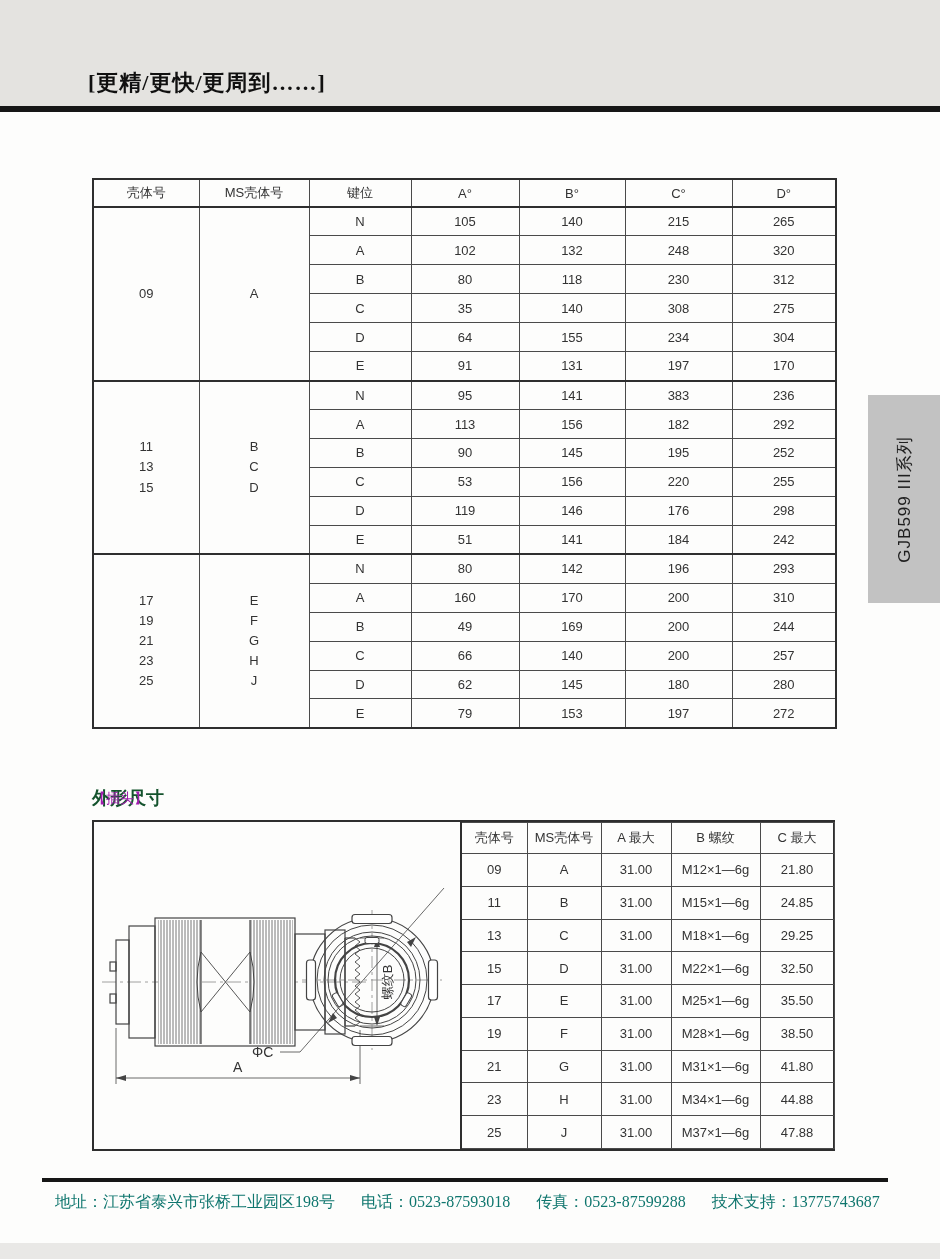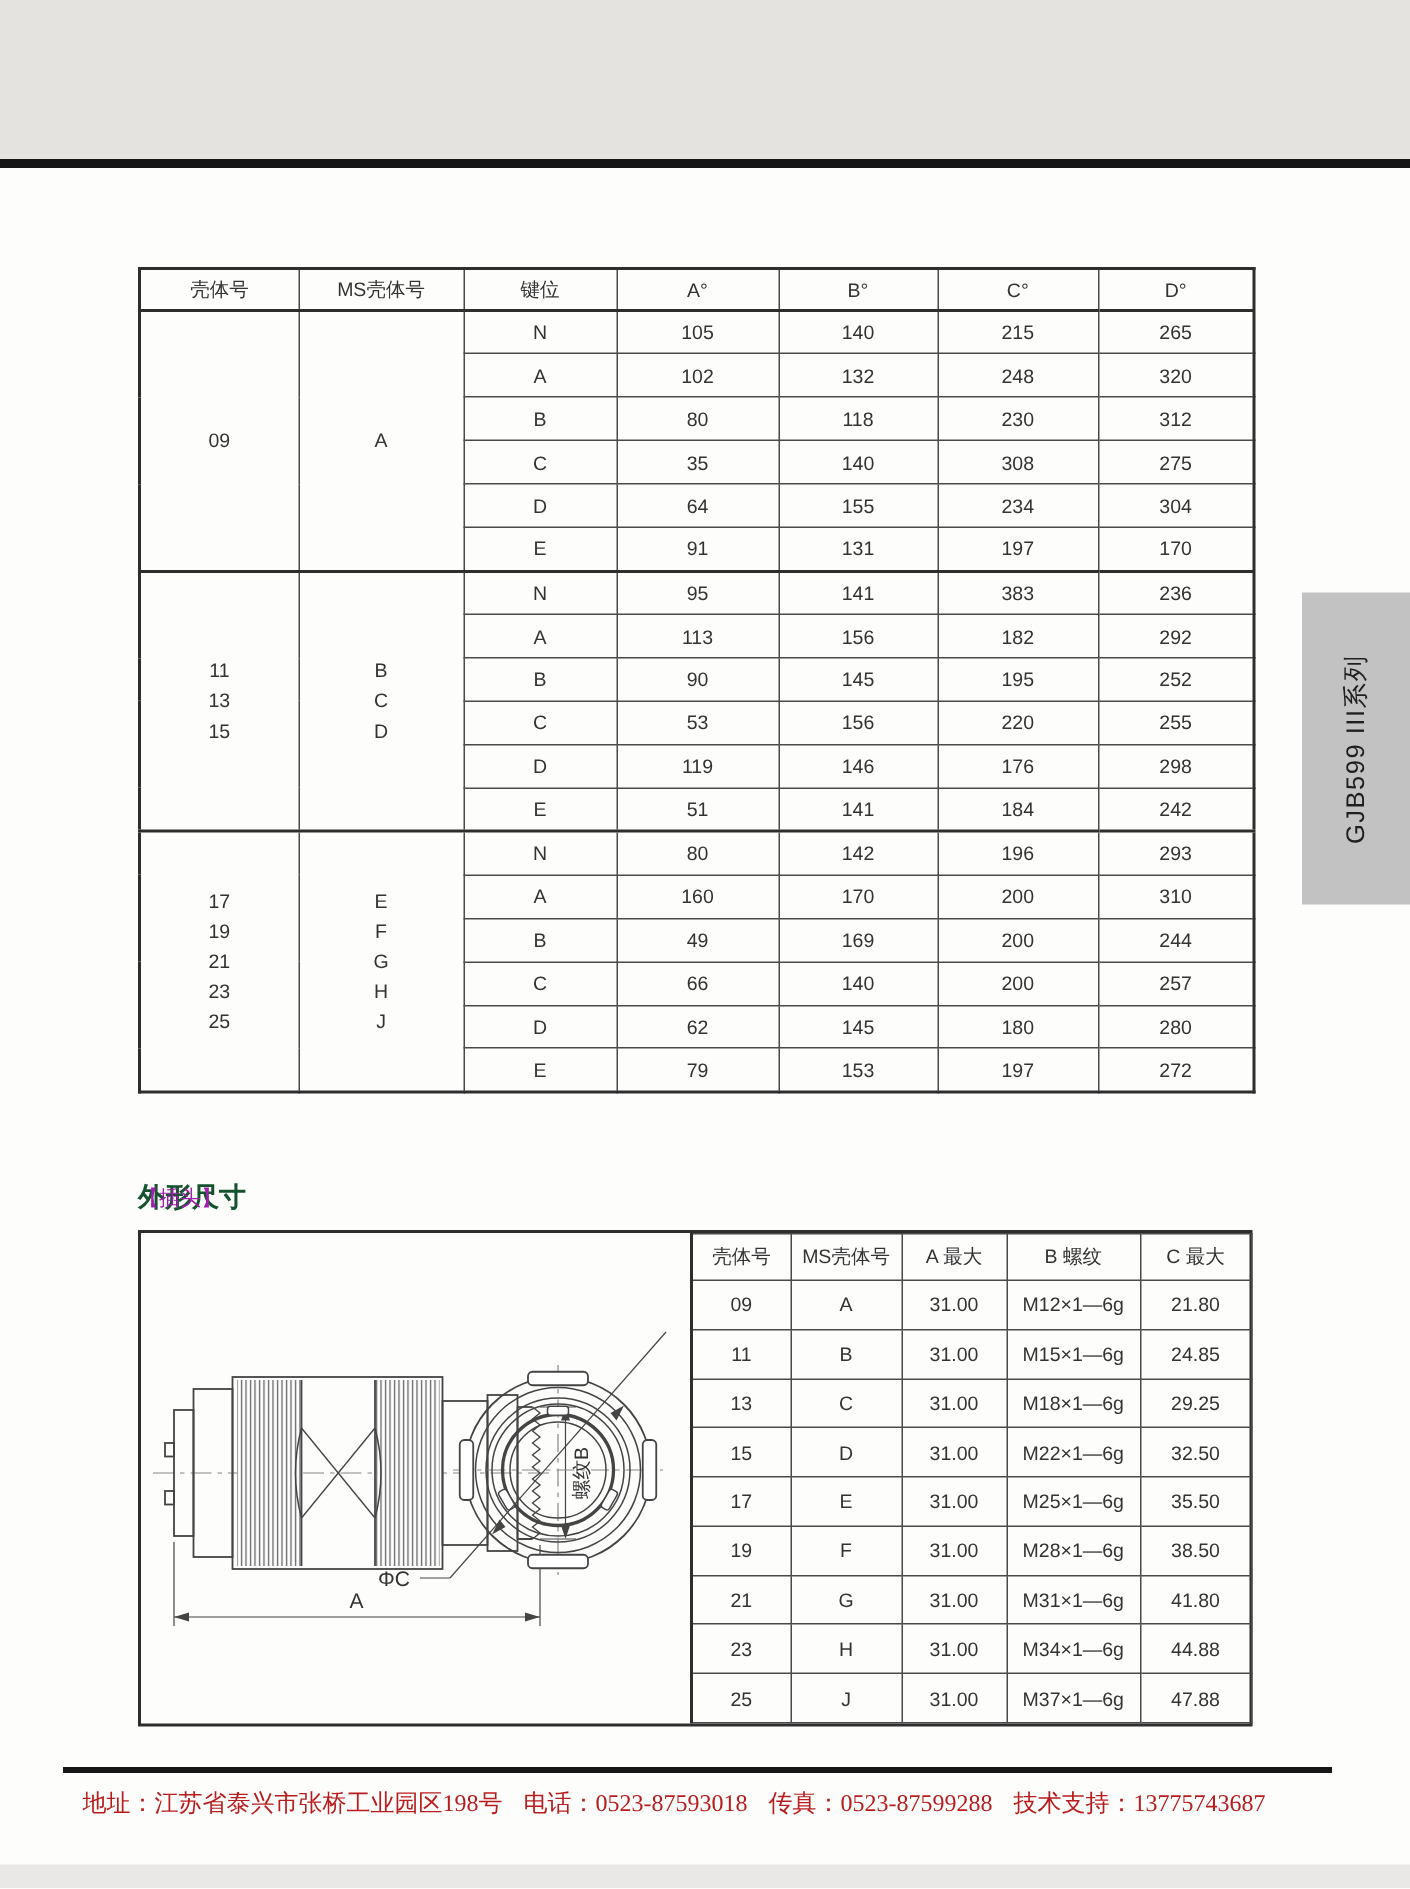--- a/index.html
+++ b/index.html
@@ -57,32 +57,33 @@
     background:#c2c2c2; display:flex; align-items:center; justify-content:center;
   }
   .side-tab span {
     transform:rotate(-90deg); white-space:nowrap;
     font-size:17px; color:#1f1f1f; letter-spacing:1px;
   }
   
   .footer-rule { position:absolute; left:42px; top:1178px; width:846px; height:4px; background:#161616; }
   .footer {
     position:absolute; left:55px; top:1192px; width:860px;
-    font-family:"Liberation Serif", serif; font-size:16px; color:#b91c1c;
-    display:flex; gap:14px; white-space:nowrap;
+    font-family:"Liberation Serif", serif; font-size:16px; color:#0f766e;
+    display:flex; gap:26px; white-space:nowrap;
   }
   .bottom-strip { position:absolute; left:0; bottom:0; width:940px; height:16px; background:#e9e8e6; }
   svg text { font-family:"Liberation Sans", sans-serif; }
 </style>
 </head>
 <body>
 
 <div class="page">
 
   <div class="header-band">
+    <div class="slogan">[更精/更快/更周到……]</div>
   </div>
 
   <table class="key-table">
     <colgroup>
       <col style="width:106px">
         <col style="width:110px">
         <col style="width:102px">
       <col style="width:108px">
         <col style="width:106px">
         <col style="width:107px">

